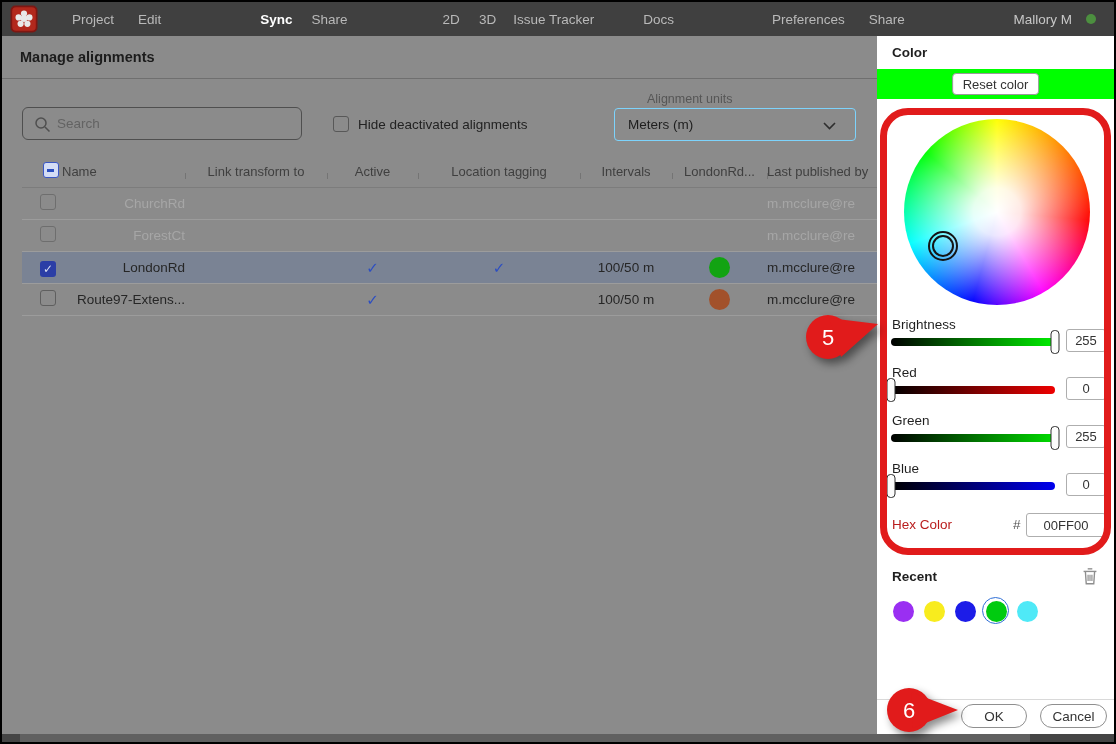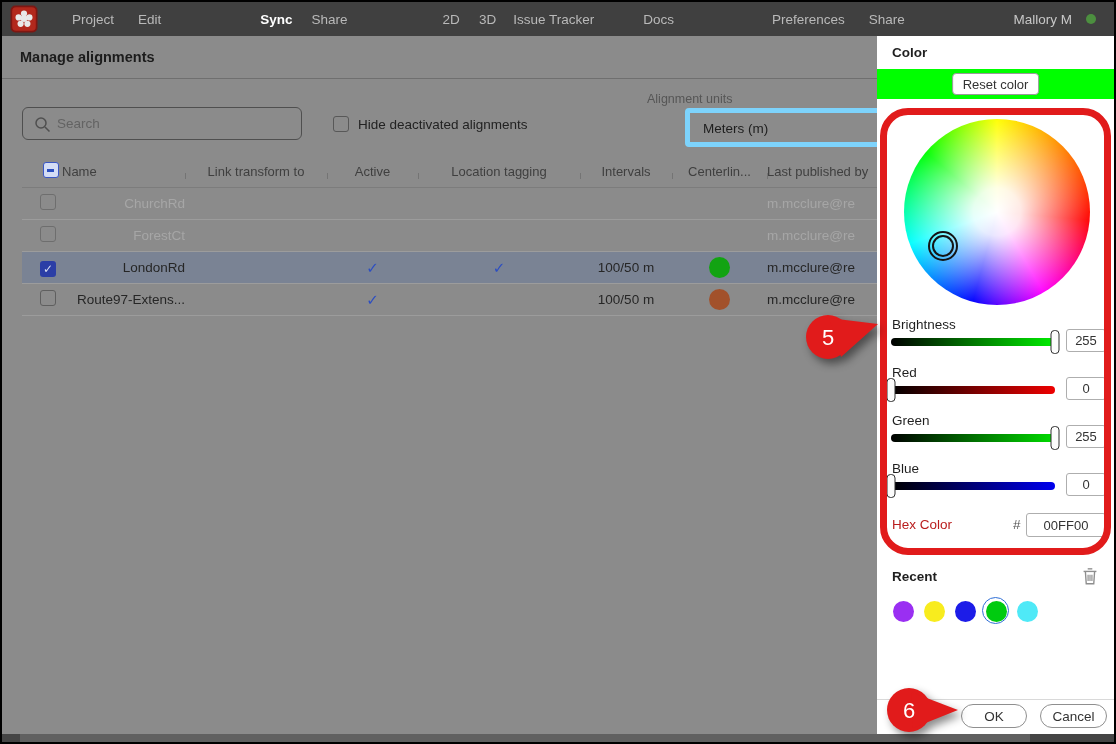--- a/index.html
+++ b/index.html
@@ -22,21 +22,21 @@
 
   .search-box { position:absolute; left:20px; top:105px; width:280px; height:33px; border:1px solid #4f4f4f; border-radius:6px; }
   .search-box svg { position:absolute; left:11px; top:8px; }
   .search-input { position:absolute; left:34px; top:1px; width:240px; height:29px; border:none; background:transparent; font-size:13.5px; color:#2a2a2a; outline:none; font-family:inherit; }
   .search-input::placeholder { color:#636363; }
 
   .hide-check { position:absolute; left:331px; top:114px; width:16px; height:16px; border:1.5px solid #585858; border-radius:3px; }
   .hide-label { position:absolute; left:356px; top:115px; font-size:13.5px; color:#222; }
 
   .units-label { position:absolute; left:645px; top:90px; font-size:12.5px; color:#565656; }
-  .units-select { position:absolute; left:683px; top:106px; width:242px; height:39px; border:5px solid #7dd3fc; border-radius:4px; }
+  .units-select { position:absolute; left:612px; top:106px; width:242px; height:33px; border:1px solid #7dd3fc; border-radius:4px; }
   .units-value { position:absolute; left:13px; top:8px; font-size:13.5px; color:#1e1e1e; }
   .units-select svg { position:absolute; left:208px; top:13px; }
 
   
   .table { position:absolute; left:20px; top:154px; width:857px; }
   .trow { display:grid; grid-template-columns:40px 123px 142px 91px 162px 92px 95px 112px; height:32px; align-items:center; border-bottom:1px solid #9c9c9c; }
   .trow.thead { border-bottom:1px solid #7c7c7c; }
   .th { position:relative; font-size:13px; color:#3f3f3f; text-align:center; white-space:nowrap; overflow:hidden; }
   .th.name-col, .th.pub-col { text-align:left; }
   .vline { position:absolute; left:0; top:2px; width:1px; height:15px; background:#747474; }
@@ -158,21 +158,21 @@
   <div class="table">
     <div class="trow thead" id="table-head">
       <div class="th">
         <span class="chk indet" style="display:inline-block"></span>
       </div>
     <div class="th name-col"><span>Name</span></div>
         <div class="th"><span class="vline" style="top: 9px;"></span><span>Link transform to</span></div>
         <div class="th"><span class="vline" style="top: 9px;"></span><span>Active</span></div>
         <div class="th"><span class="vline" style="top: 9px;"></span><span>Location tagging</span></div>
         <div class="th"><span class="vline" style="top: 9px;"></span><span>Intervals</span></div>
-        <div class="th"><span class="vline" style="top: 9px;"></span><span>Centerlin...</span></div>
+        <div class="th"><span class="vline" style="top: 9px;"></span><span>LondonRd...</span></div>
         <div class="th pub-col"><span class="vline" style="top: 9px;"></span><span>Last published by</span></div>
       </div>
     <div id="table-body">
         <div class="trow inactive">
           <div><span class="chk" style="display: inline-block;"></span></div>
           <div class="cell name-col">ChurchRd</div>
           <div class="cell "></div>
           <div class="cell "></div>
           <div class="cell "></div>
           <div class="cell "></div>

